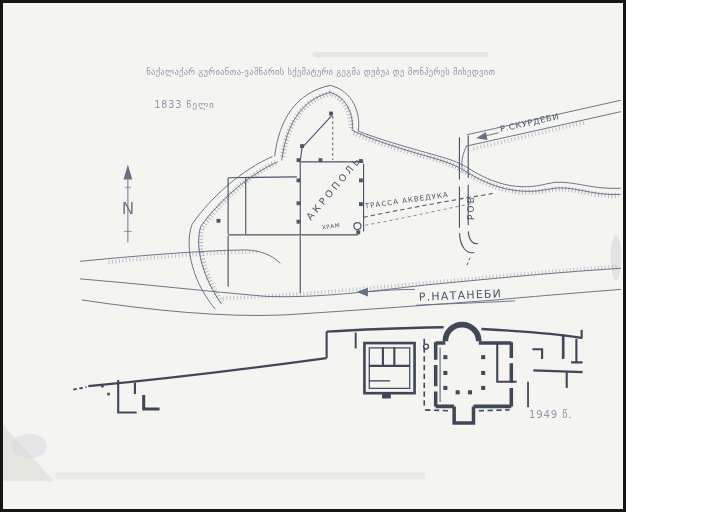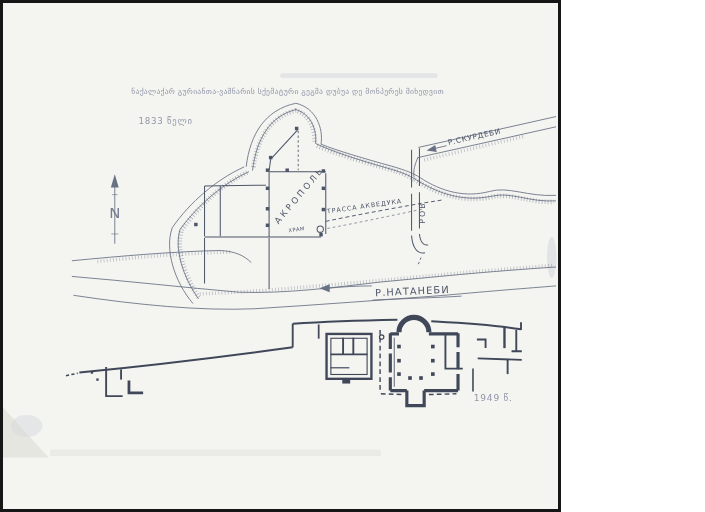--- a/index.html
+++ b/index.html
@@ -6,21 +6,21 @@
     --paper:#f4f4f0;
     --frame:#161616;
     --ink-map:#687084;
     --ink-labels:#4d5569;
     --ink-plan:#3f4759;
     --ink-faint:#9196a9;
   }
   html,body{margin:0;padding:0;background:#ffffff;}
   .page{
     position:relative;
-    width:561px;height:512px;
+    width:626px;height:512px;
     box-sizing:border-box;
     background:var(--paper);
     border:3px solid var(--frame);
     overflow:hidden;
     font-family:"DejaVu Sans",sans-serif;
   }
   .page svg{position:absolute;left:0;top:0;width:100%;height:100%;}
   svg text{font-family:"DejaVu Sans",sans-serif;}
   .t-title{fill:var(--ink-faint);font-size:9.5px;letter-spacing:.3px;}
   .t-year{fill:var(--ink-faint);font-size:11px;letter-spacing:1px;}

